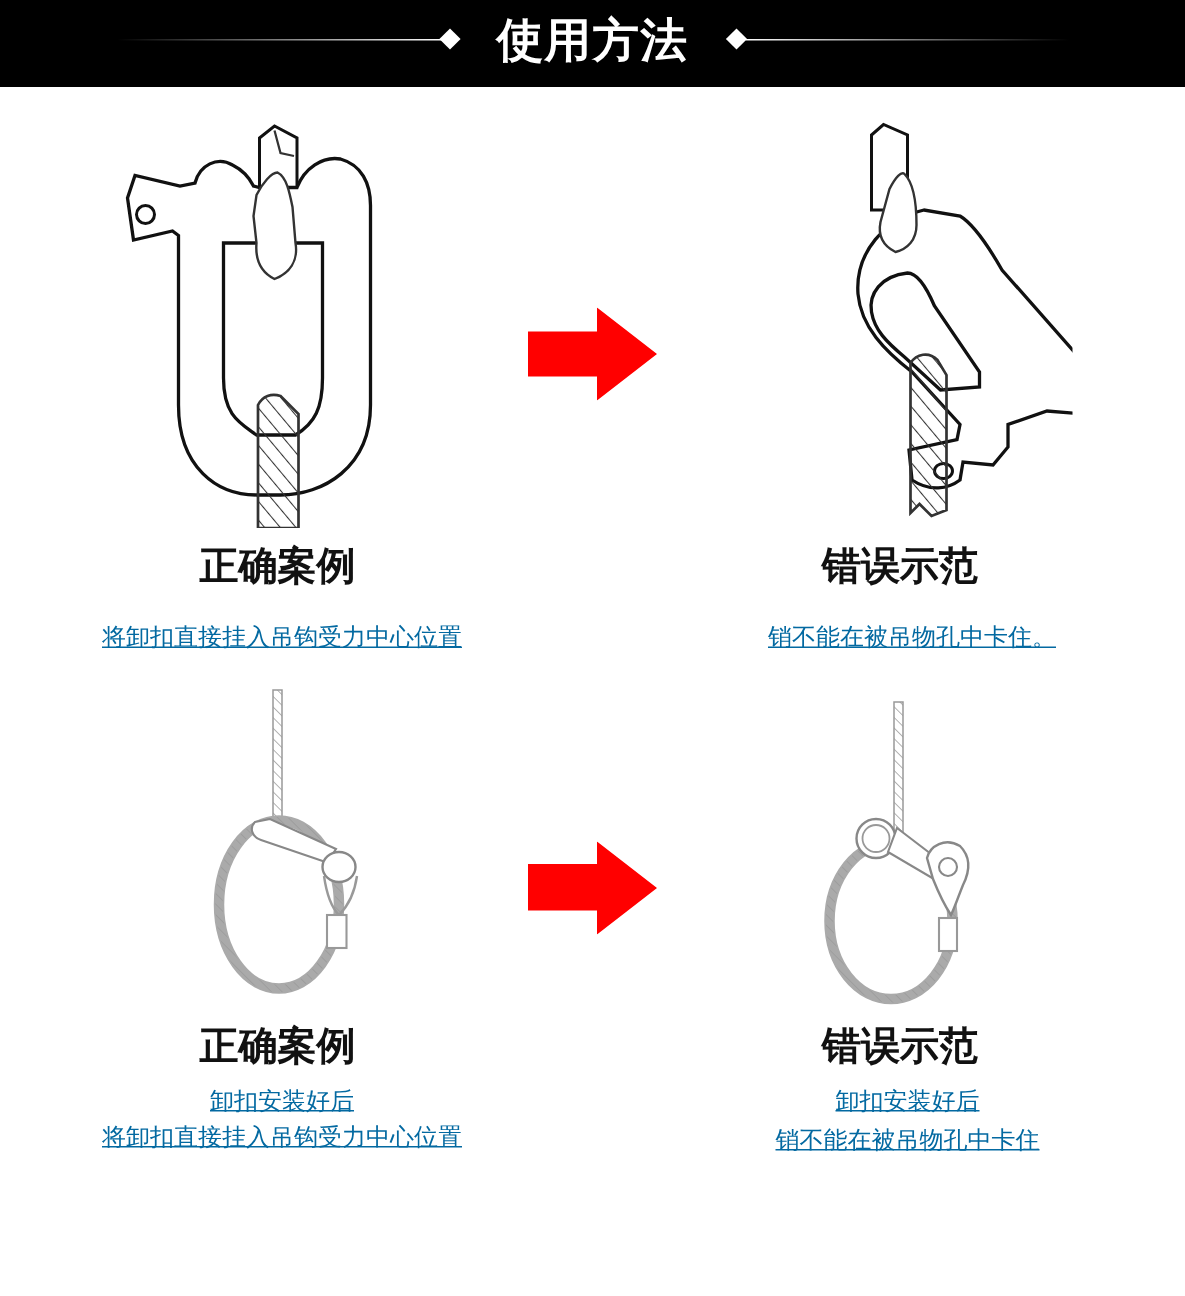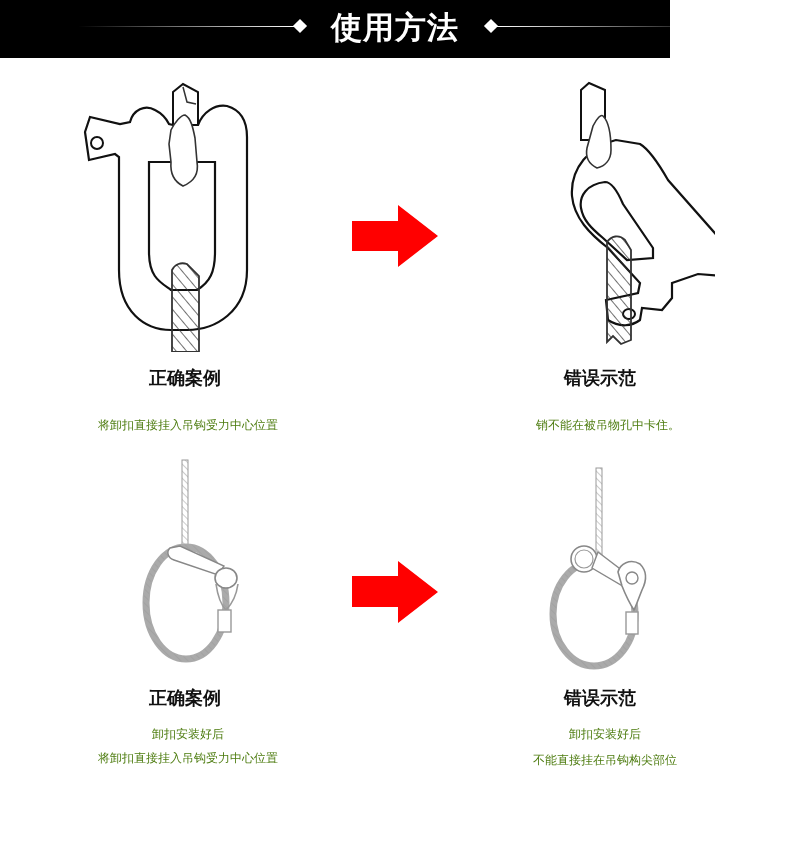--- a/index.html
+++ b/index.html
@@ -1,21 +1,22 @@
 <!DOCTYPE html>
 <html><head>
   <meta charset="utf-8">
   <style>
     * { margin: 0; padding: 0; box-sizing: border-box; }
     html, body { width: 790px; height: 864px; background: #ffffff; overflow: hidden; }
     body { position: relative; font-family: "DejaVu Sans", "Liberation Sans", sans-serif; }
 
     .header {
-      position: absolute; left: 0; top: 0; width: 670px; height: 58px;
+      position: absolute; left: 0; top: 0; width: 790px; height: 58px;
       background: #000000;
+      font-family: Liberation Serif, serif;
     }
     .header-title {
       position: absolute; left: 0; width: 790px; top: 8px;
       text-align: center; color: #ffffff; font-size: 31px; font-weight: bold;
       letter-spacing: 1px; line-height: 38px;
     }
     .header-line {
       position: absolute; top: 26px; height: 1px;
     }
     .header-line.left { left: 78px; width: 217px; background: linear-gradient(to right, rgba(255,255,255,0), #ffffff); }
@@ -27,25 +28,25 @@
     .diamond.left { left: 295px; }
     .diamond.right { left: 486px; }
 
     .illus { position: absolute; }
     .illus svg { display: block; }
 
     .arrow { position: absolute; }
 
     .caption-title {
       position: absolute; width: 300px; text-align: center;
-      font-size: 18px; font-weight: bold; color: #111111; line-height: 32px;
+      font-size: 26px; font-weight: bold; color: #111111; line-height: 32px;
     }
     .caption-desc {
       position: absolute; width: 360px; text-align: center;
-      font-size: 12px; color: #4d7c0f; line-height: 24px;
+      font-size: 16px; color: #0369a1; line-height: 24px; text-decoration: underline;
     }
   </style>
 </head>
 <body>
 
 <div class="header">
   <div class="header-line left"></div>
   <div class="diamond left"></div>
   <div class="header-title">使用方法</div>
   <div class="diamond right"></div>
@@ -157,13 +158,13 @@
     <rect x="78" y="146" width="12" height="22" fill="#fff" stroke="#999" stroke-width="1.4"></rect>
   </svg>
 </div>
 
 <div class="caption-title" style="left:35px; top:682px;">正确案例</div>
 <div class="caption-desc" style="left:8px; top:722px;">卸扣安装好后</div>
 <div class="caption-desc" style="left:8px; top:746px;">将卸扣直接挂入吊钩受力中心位置</div>
 
 <div class="caption-title" style="left:450px; top:682px;">错误示范</div>
 <div class="caption-desc" style="left:425px; top:722px;">卸扣安装好后</div>
-<div class="caption-desc" style="left:425px; top:748px;">不能直接挂在吊钩构尖部位</div>
+<div class="caption-desc" style="left:425px; top:748px;">销不能在被吊物孔中卡住</div>
 
 </body></html>

